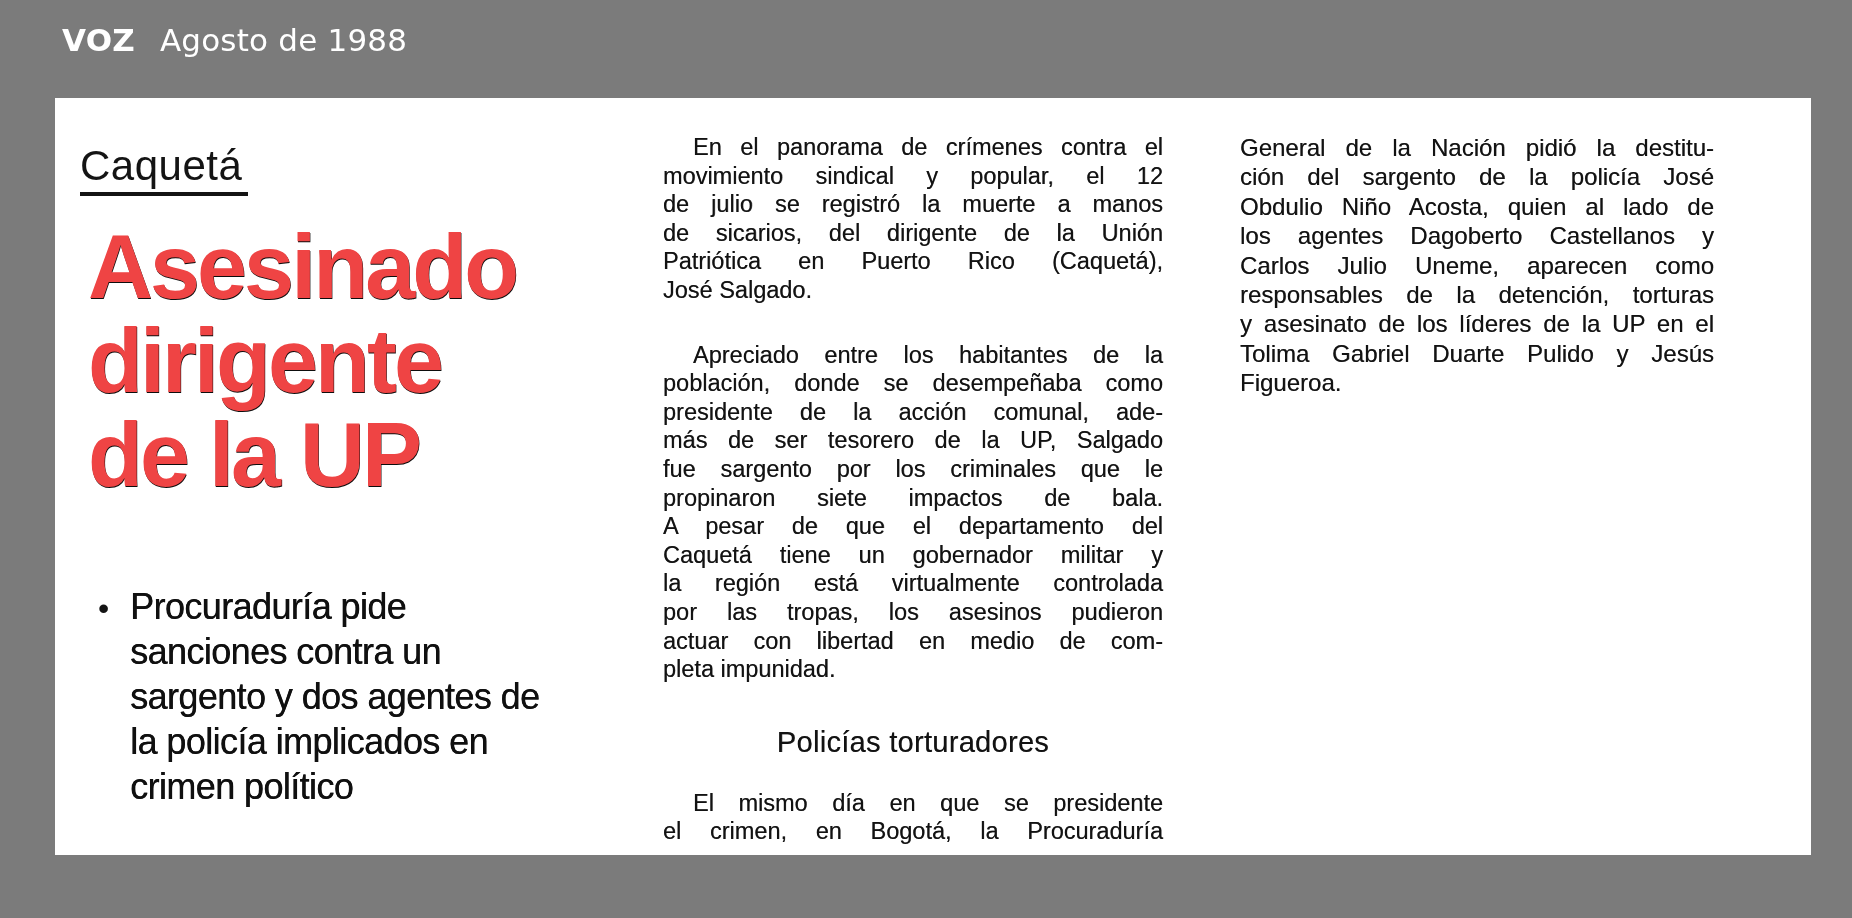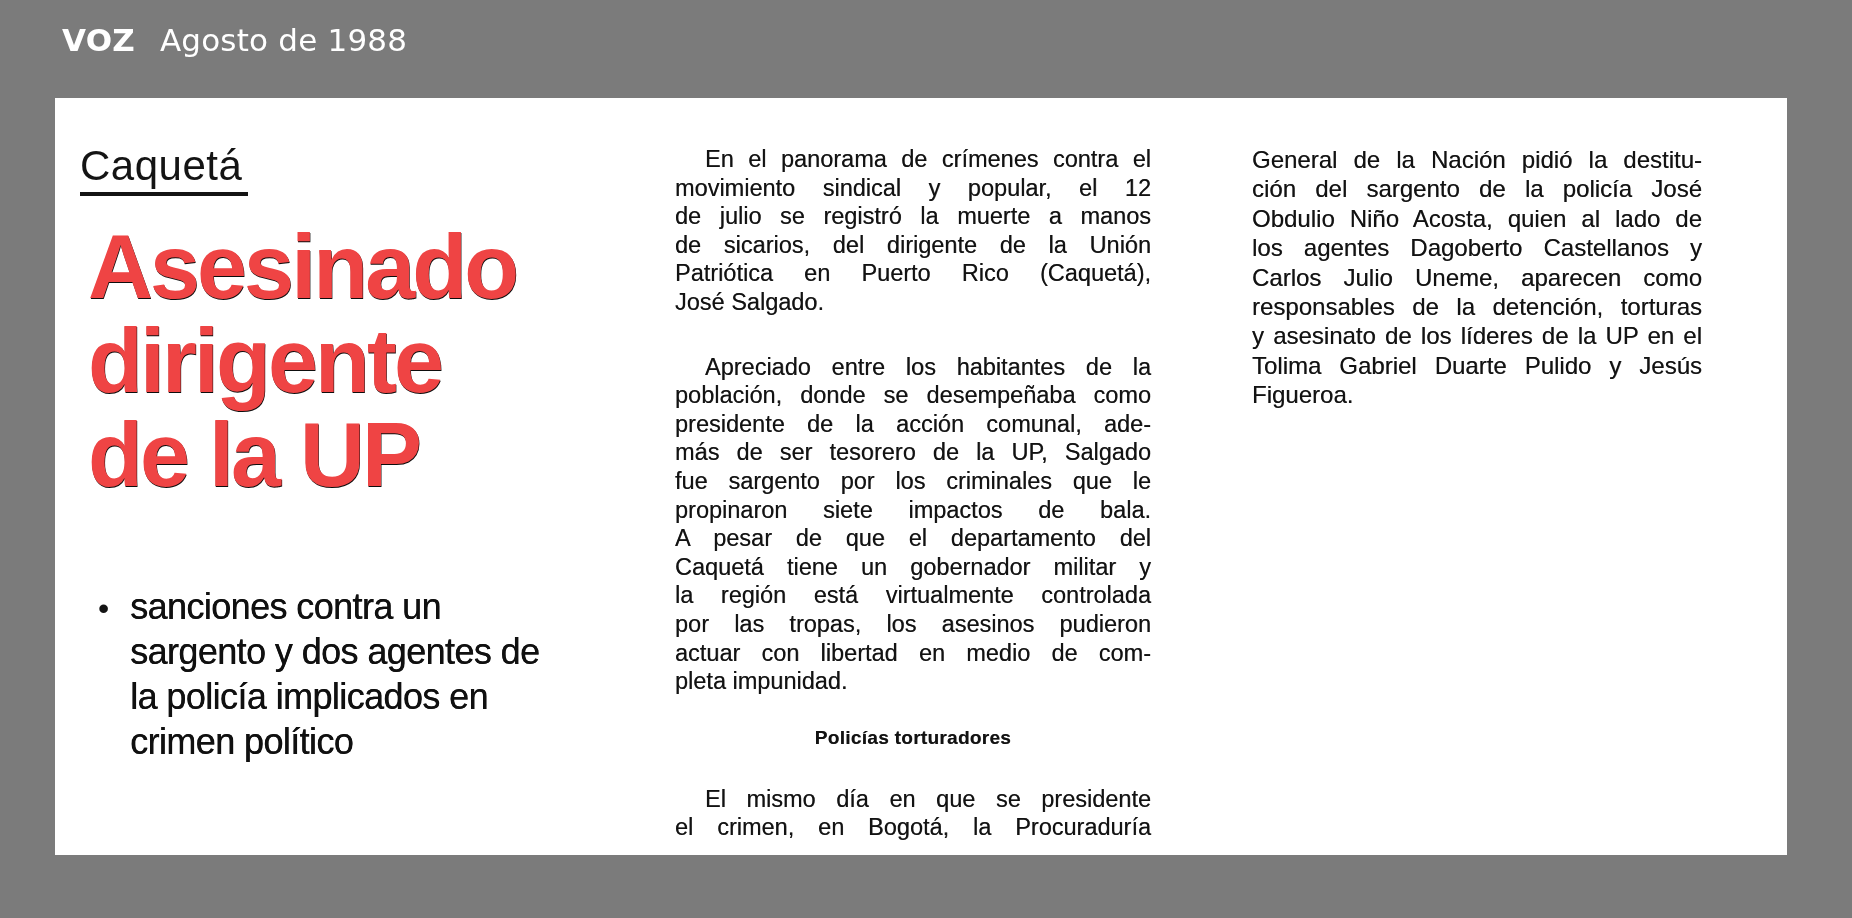--- a/index.html
+++ b/index.html
@@ -30,20 +30,21 @@
   .masthead .brand { font-weight: bold; margin-right: 25px; }
   
   .paper {
     position: absolute;
     left: 55px;
     top: 98px;
     width: 1732px;
     height: 757px;
     background: var(--paper, #ffffff);
     color: var(--ink, #141414);
+    padding-left: 24px;
   }
   
   .kicker {
     position: absolute;
     left: 25px;
     top: 44px;
     font-size: 42px;
     letter-spacing: 0.5px;
   }
   .kicker .u {
@@ -98,28 +99,28 @@
   .col-right {
     left: 1185px;
     width: 474px;
     font-size: 24px;
     line-height: 29.4px;
   }
   .jl { text-align: justify; text-align-last: justify; }
   .jl.last { text-align-last: left; }
   .justify-all .jl.last { text-align-last: justify; }
   .jl.indent { text-indent: 30px; }
-  .para { margin: 12px; }
+  .para { margin: 0; }
   .m-gap1 { margin-top: 36px; }
   .m-gap2 { margin-top: 32px; }
   .subhead {
-    margin-top: 27px;
+    margin-top: 43px;
     text-align: center;
-    font-weight: bold;
-    font-size: 19px;
+    font-weight: normal;
+    font-size: 29px;
     line-height: 30px;
     letter-spacing: 0.3px;
   }
 </style>
 </head>
 <body>
 
 <div class="stage">
 
   <div class="masthead">
@@ -134,20 +135,21 @@
 
     <div class="headline">
         <div class="hl">Asesinado</div>
         <div class="hl">dirigente</div>
         <div class="hl last">de la UP</div>
       </div>
 
     <div class="standfirst-wrap">
       <span class="bullet-glyph">•</span>
       <div class="standfirst">
+          <div class="sf">Procuraduría pide</div>
           <div class="sf">sanciones contra un</div>
           <div class="sf">sargento y dos agentes de</div>
           <div class="sf">la policía implicados en</div>
           <div class="sf last">crimen político</div>
         </div>
     </div>
 
     <div class="bodycol col-middle">
       <div class="para">
           <div class="jl indent">En el panorama de crímenes contra el</div>

